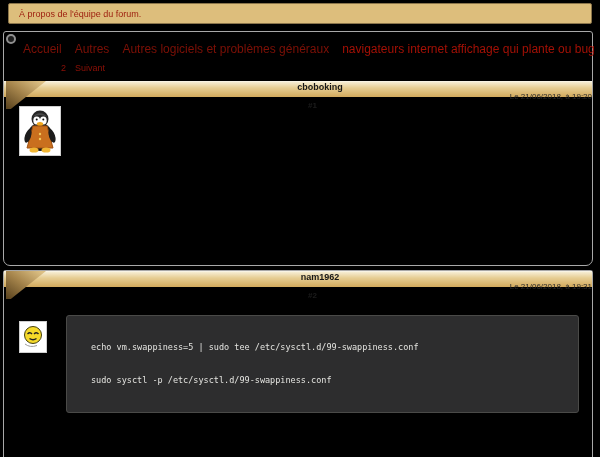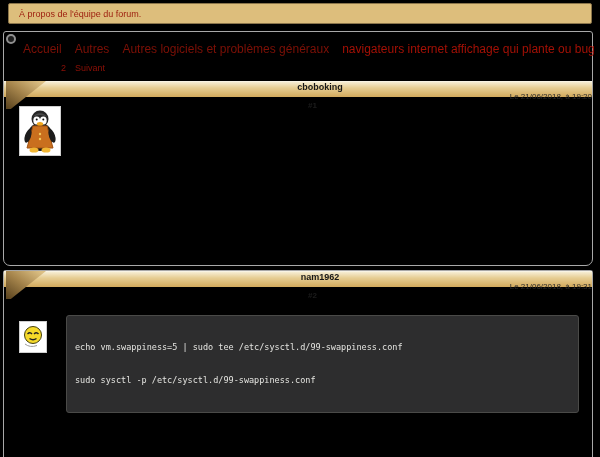--- a/index.html
+++ b/index.html
@@ -58,21 +58,21 @@
   .avatarbox{
     position:absolute;left:15px;background:#fff;border:1px solid #cfcfcf;
     display:flex;align-items:center;justify-content:center;
   }
   .avatar1{top:9px;width:40px;height:48px;}
   .avatar2{top:6px;width:26px;height:30px;}
   
   .codeblock{
     margin:28px 13px 0 62px;box-sizing:border-box;
     background:#2d2d2e;border:1px solid #4a4a48;border-radius:3px;
-    padding:4px 8px;
+    padding:4px 24px;
     font-family:"DejaVu Sans Mono","Liberation Mono",monospace;
     font-size:8.5px;line-height:11px;color:#e4e4e0;white-space:pre;
   }
 </style>
 </head>
 <body>
 
 <div class="banner">
   <a href="#">À propos de l'équipe du forum.</a>
 </div>

